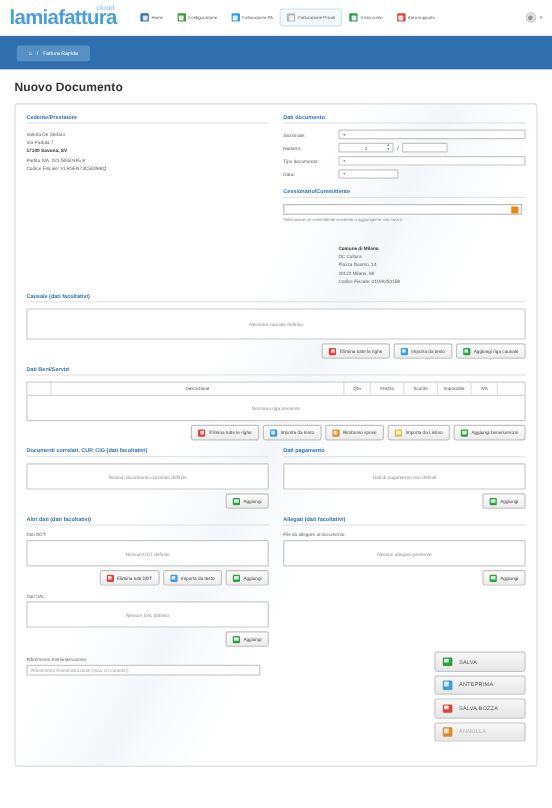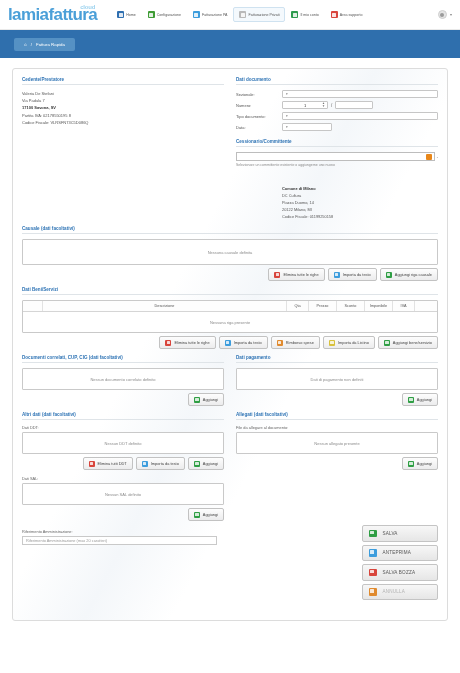--- a/index.html
+++ b/index.html
@@ -224,20 +224,21 @@
 
 <div class="crumbbar">
   <div class="crumb-pill">
     <span class="crumb-home">⌂</span>
     <span>/</span>
     <span>Fattura Rapida</span>
   </div>
 </div>
 
 <div class="page">
+  <div class="page-title">Nuovo Documento</div>
 
   <div class="panel">
 
     <div class="cols">
       <div class="col">
         <div class="sec-title">Cedente/Prestatore</div>
         <div class="addr-line">Valeria De Stefani</div>
         <div class="addr-line">Via Padula 7</div>
         <div class="addr-line b">17100 Savona, SV</div>
         <div class="addr-line">Partita IVA: 02178550195 8</div>

